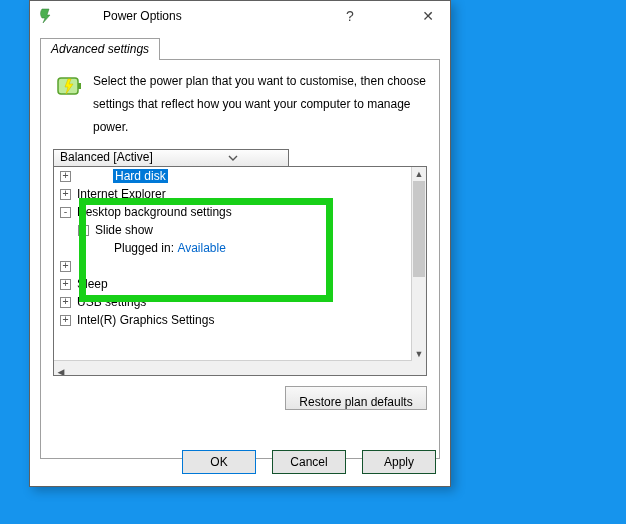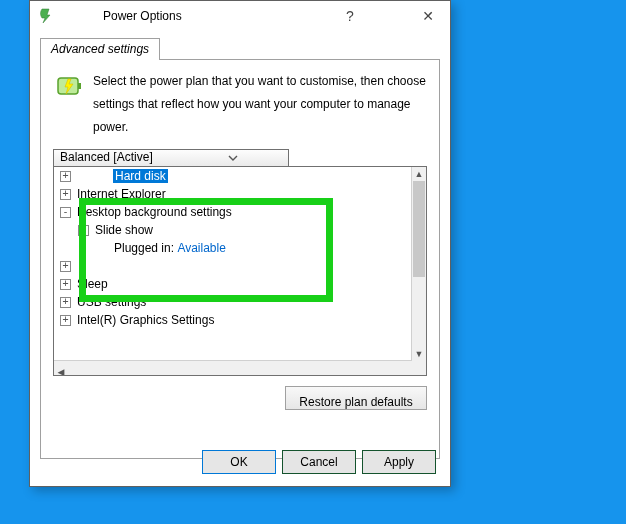--- a/index.html
+++ b/index.html
@@ -40,21 +40,21 @@
   .ind1{padding-left:6px;}
   .ind2{padding-left:24px;}
   .ind4{padding-left:60px;}
   .link{color:#0066cc;}
   
   .hl{position:absolute;left:38px;top:138px;width:240px;height:90px;border:7px solid #18d018;pointer-events:none;}
   
   .btn{position:absolute;height:22px;border:1px solid #a0a0a0;background:linear-gradient(#f8f8f8,#e6e6e6);display:flex;align-items:flex-end;justify-content:center;padding:0 5px;font-size:12px;cursor:pointer;}
   .btn-restore{right:12px;top:326px;width:130px;}
   
-  .bottom{position:absolute;right:14px;bottom:12px;display:flex;gap:6px;}
+  .bottom{position:absolute;right:14px;bottom:12px;display:flex;gap:16px;}
   .bbtn{width:72px;height:22px;border:1px solid #14532d;background:#e5e5e5;display:flex;align-items:center;justify-content:center;font-size:12px;cursor:pointer;}
   .bbtn.def{border:1px solid #0078d7;background:#e6e6e6;}
 </style>
 </head>
 <body>
 
 <div class="dialog">
 
   <div class="titlebar">
     <span class="t-icon">

